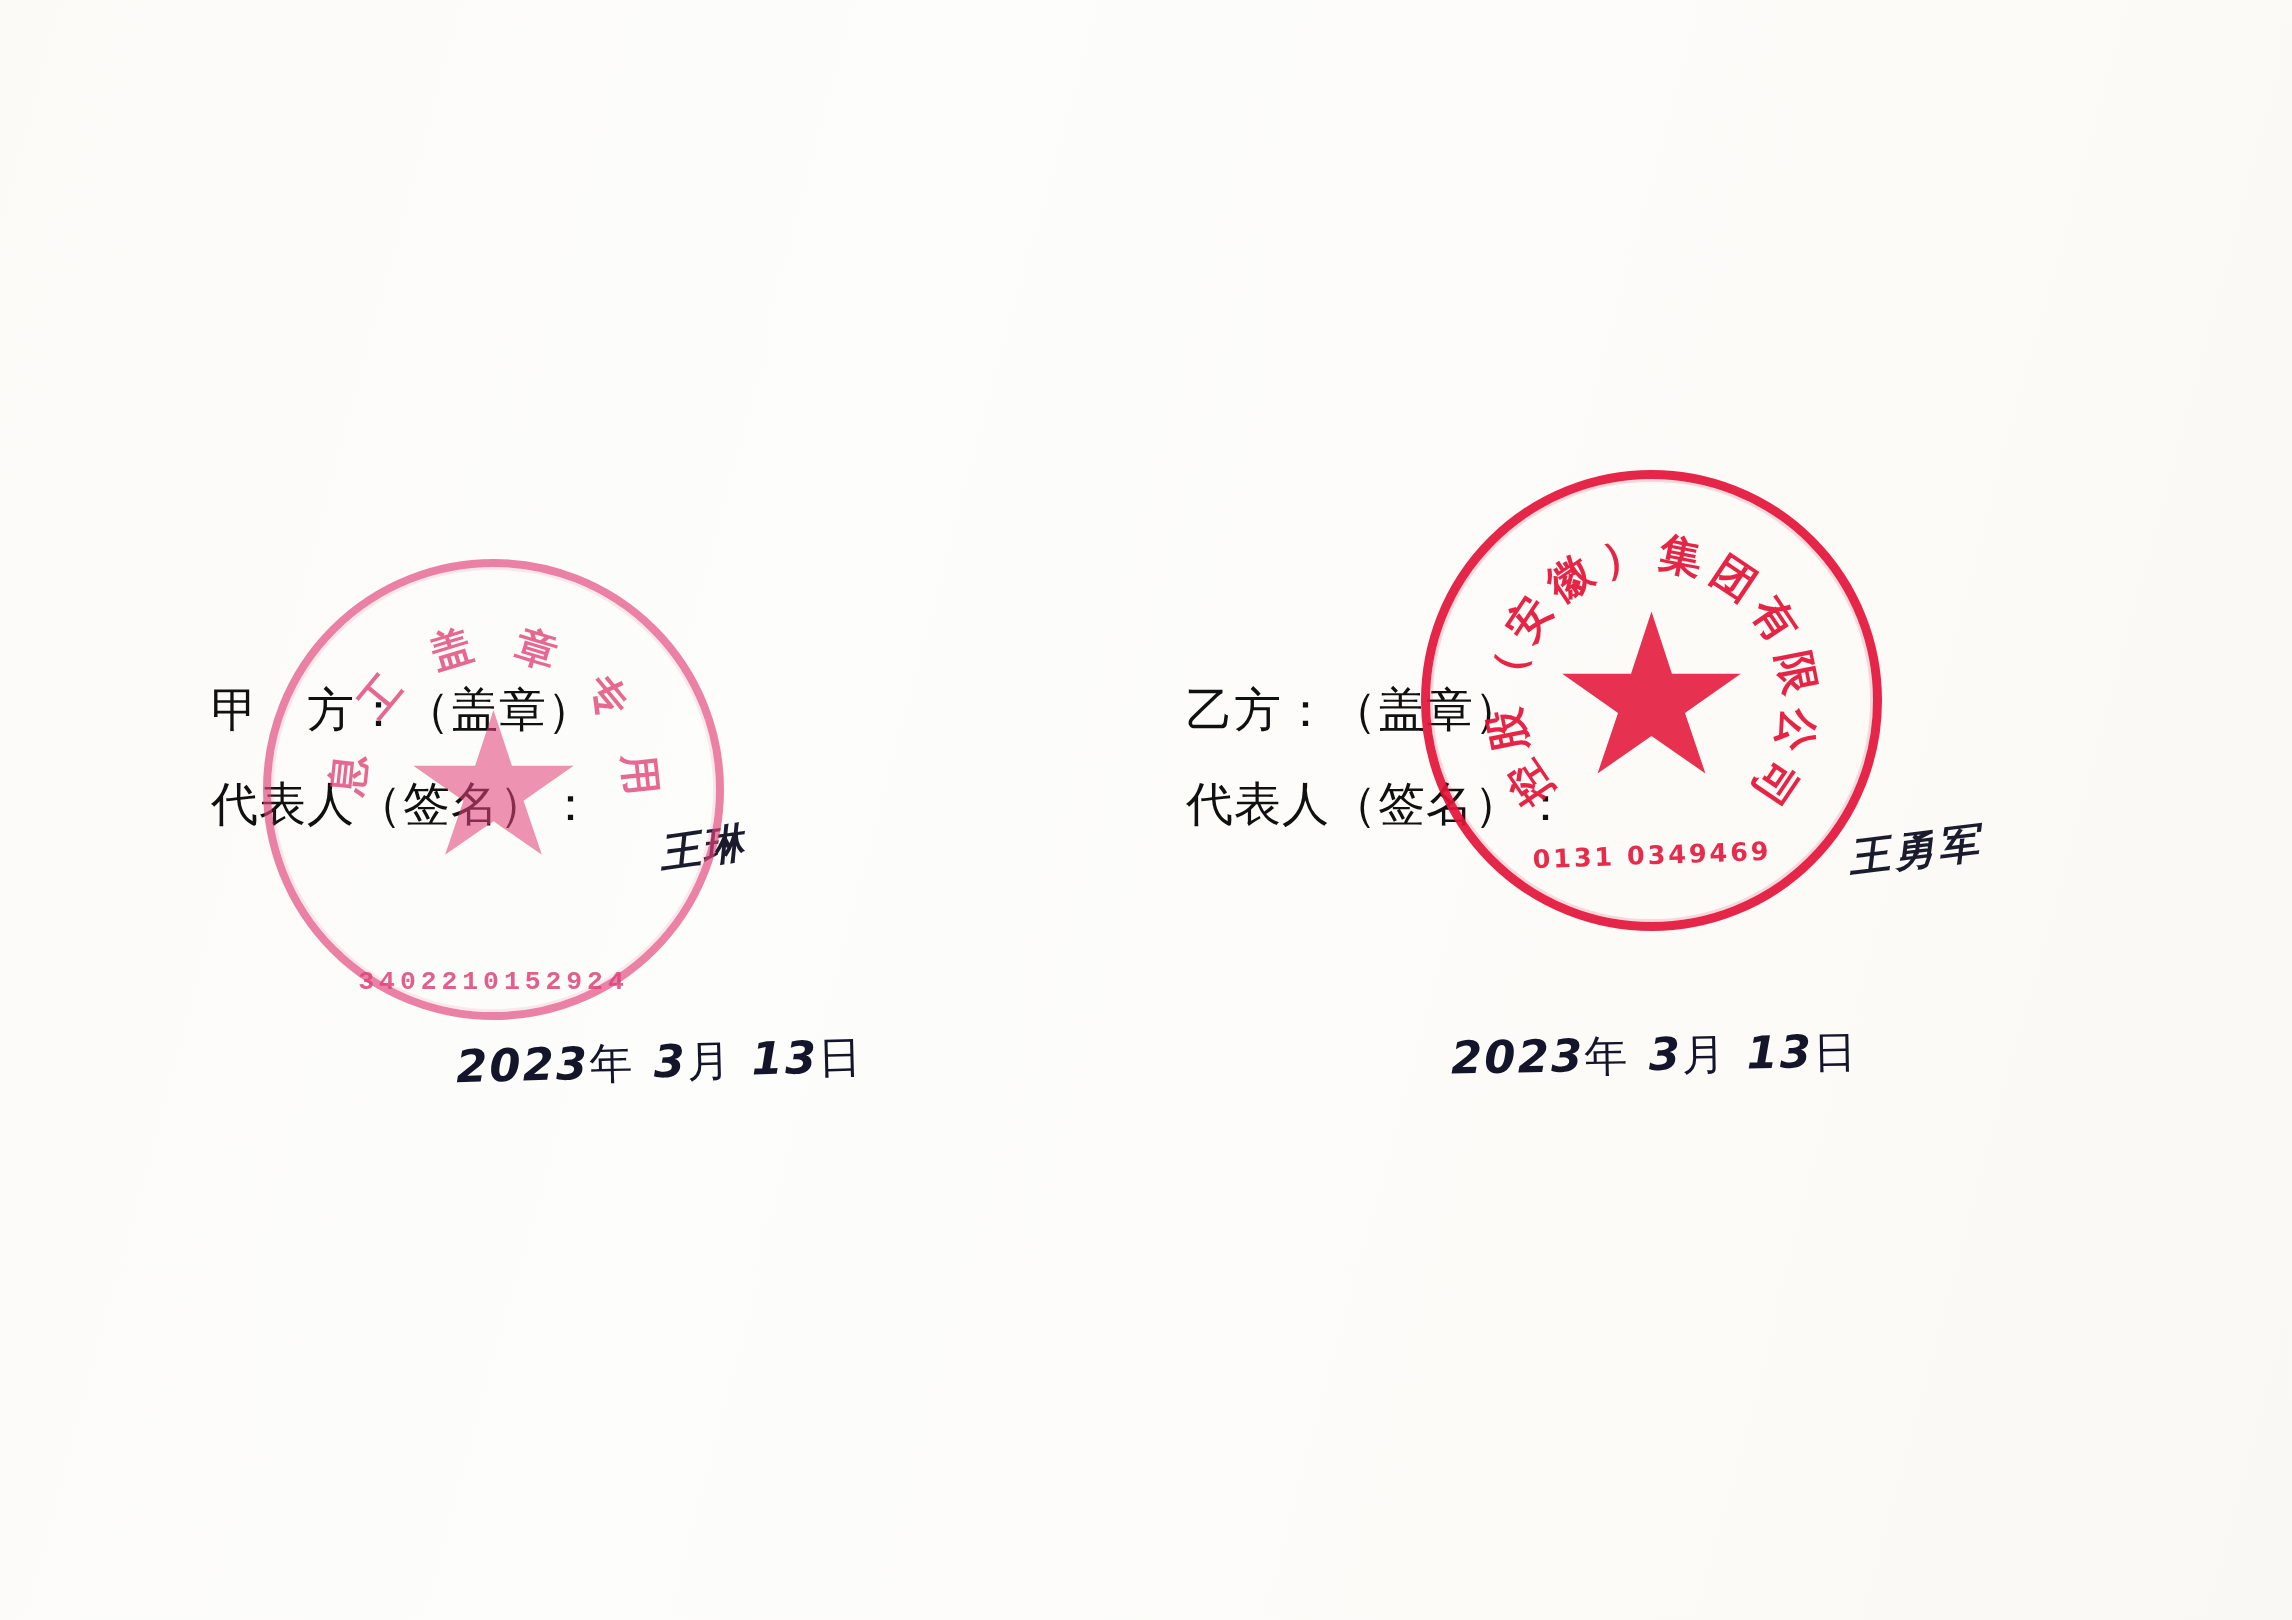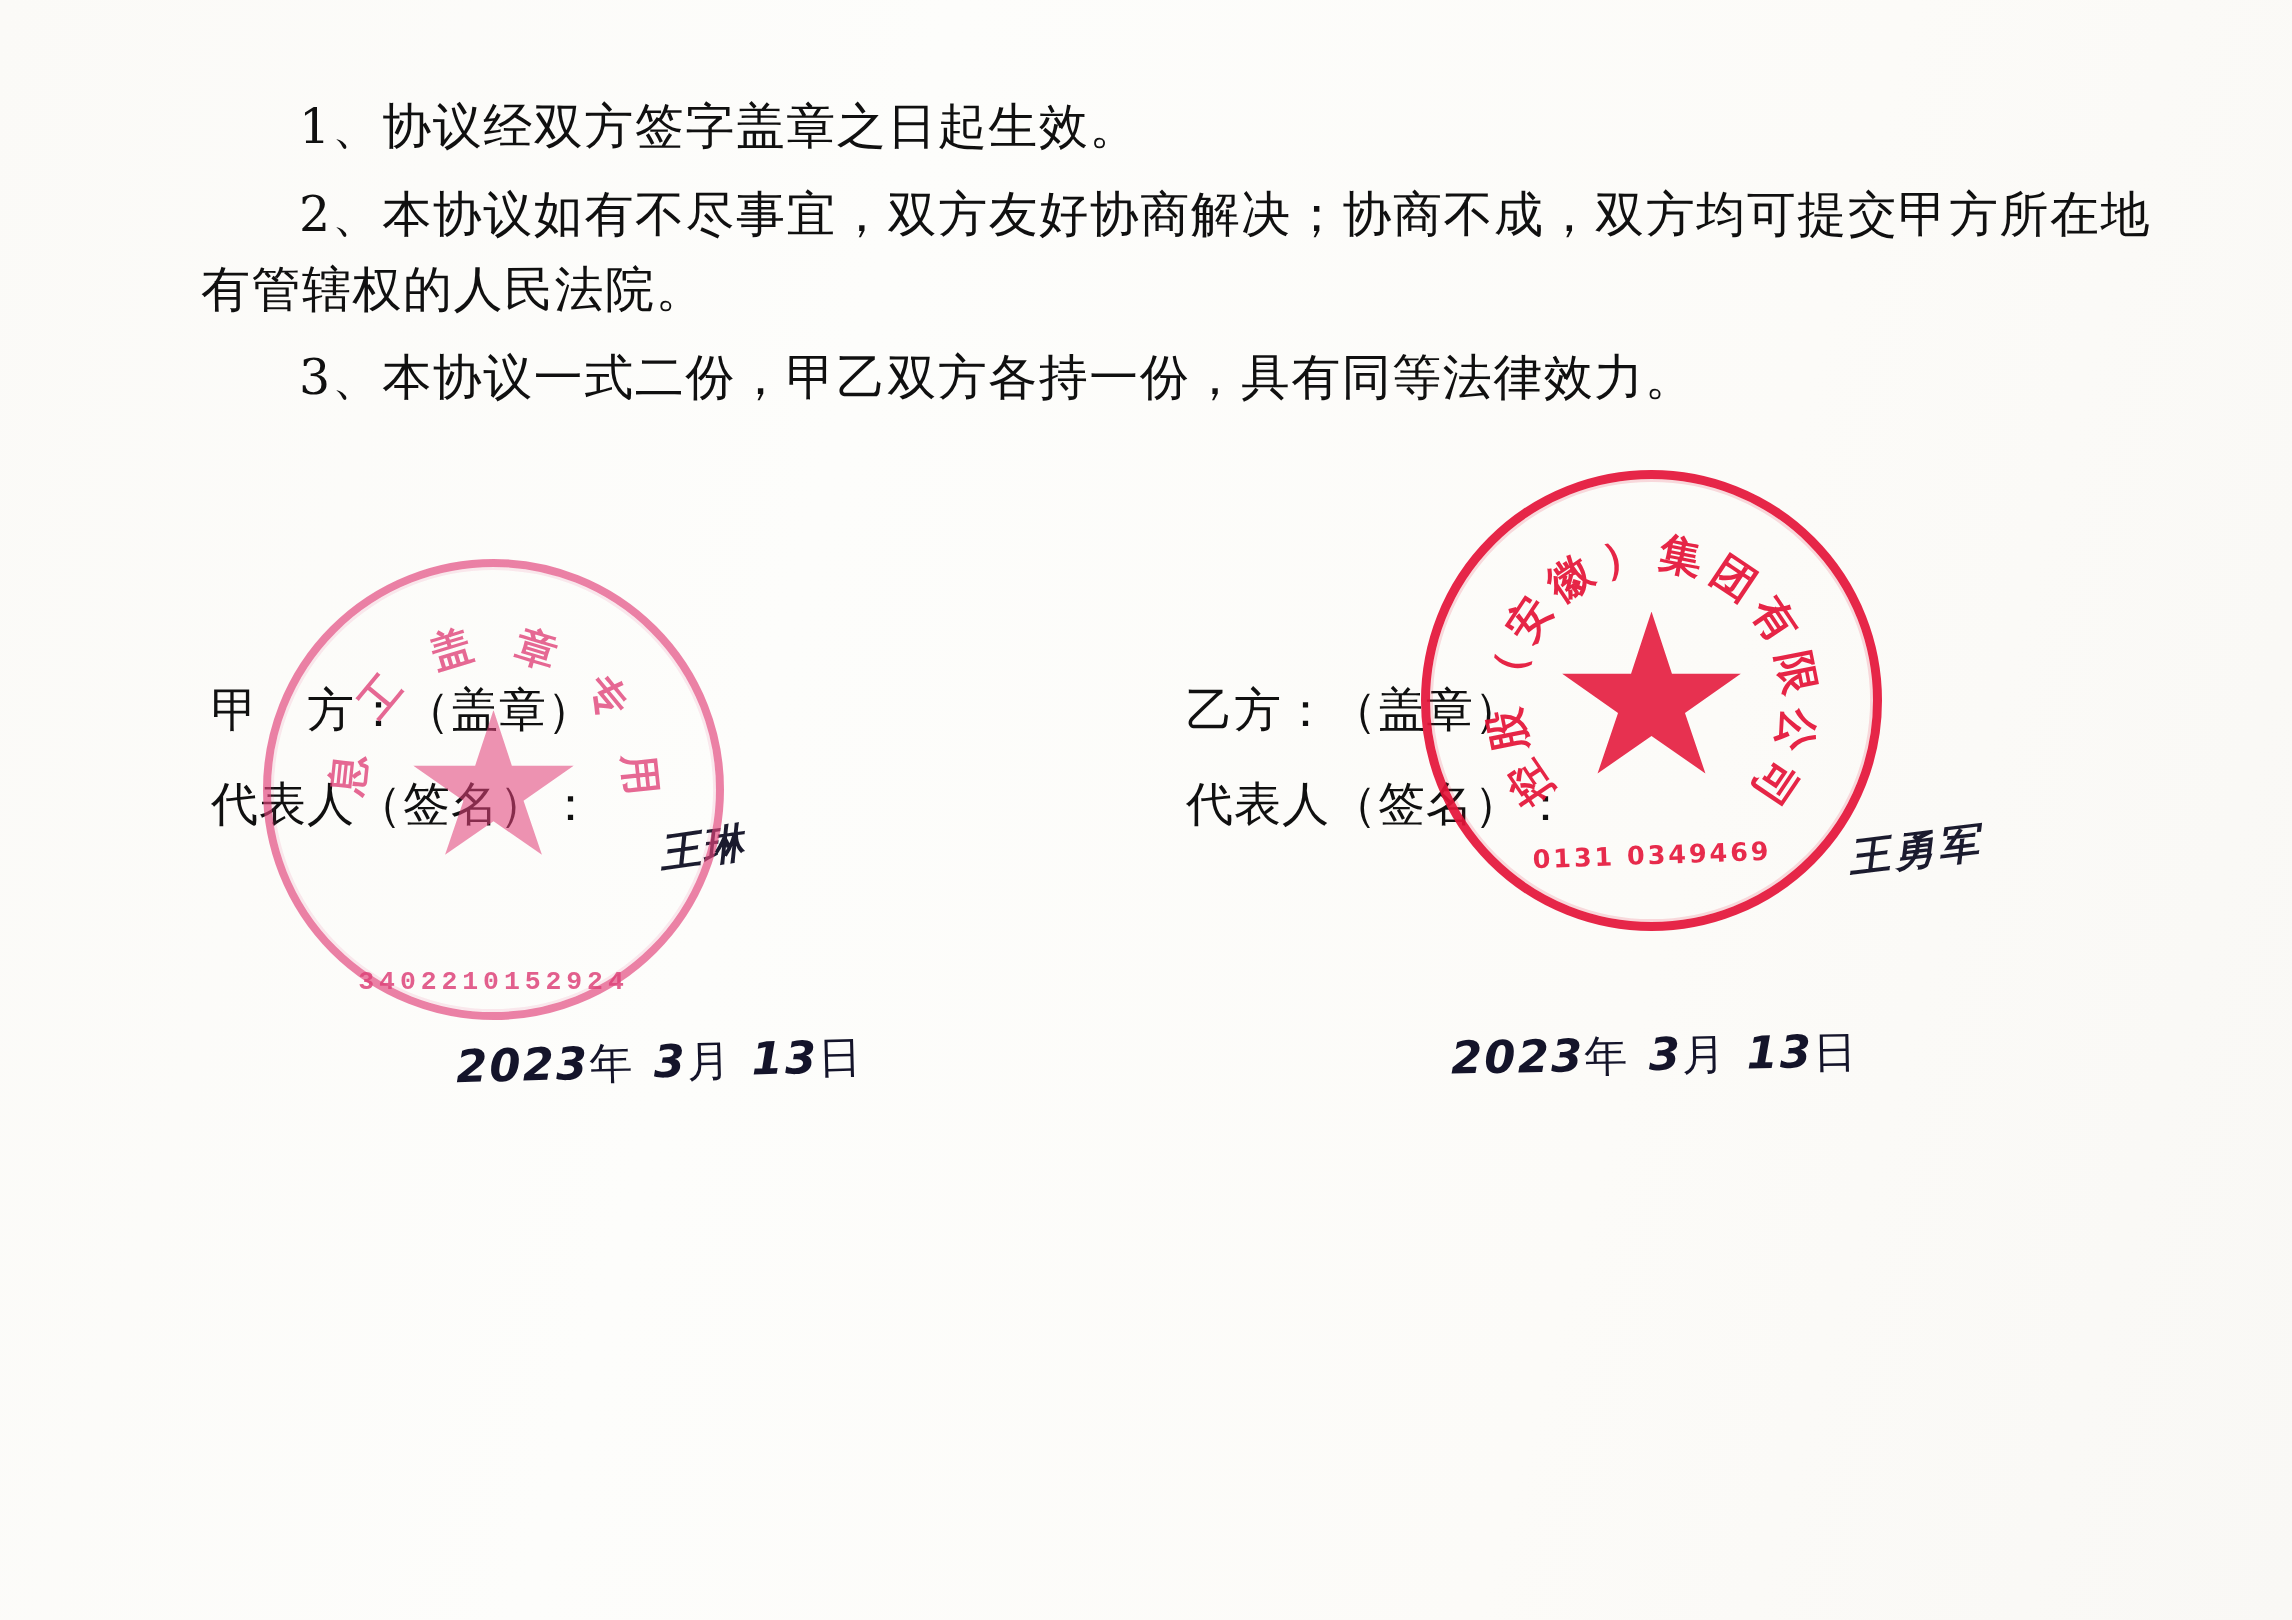--- a/index.html
+++ b/index.html
@@ -223,25 +223,20 @@
   #stamp-left .curve span  { color: rgba(222, 56, 114, .82); font-size: 41px; }
   #stamp-right .curve span { color: rgba(228, 20, 56, .93); font-size: 43px; }
 </style>
 </head>
 <body>
 
 <div class="paper"></div>
 
 <div class="doc">
 
-  <div class="clauses">
-    <p class="clause">1、协议经双方签字盖章之日起生效。</p>
-    <p class="clause">2、本协议如有不尽事宜，双方友好协商解决；协商不成，双方均可提交甲方所在地有管辖权的人民法院。</p>
-    <p class="clause">3、本协议一式二份，甲乙双方各持一份，具有同等法律效力。</p>
-  </div>
 
   <div class="sign-area">
 
     <div class="sign-col left">
       <div class="sign-line party">甲　方：（盖章）</div>
       <div class="sign-line rep">代表人（签名）：</div>
     </div>
 
     <div class="sign-col right">
       <div class="sign-line party">乙方：（盖章）</div>

